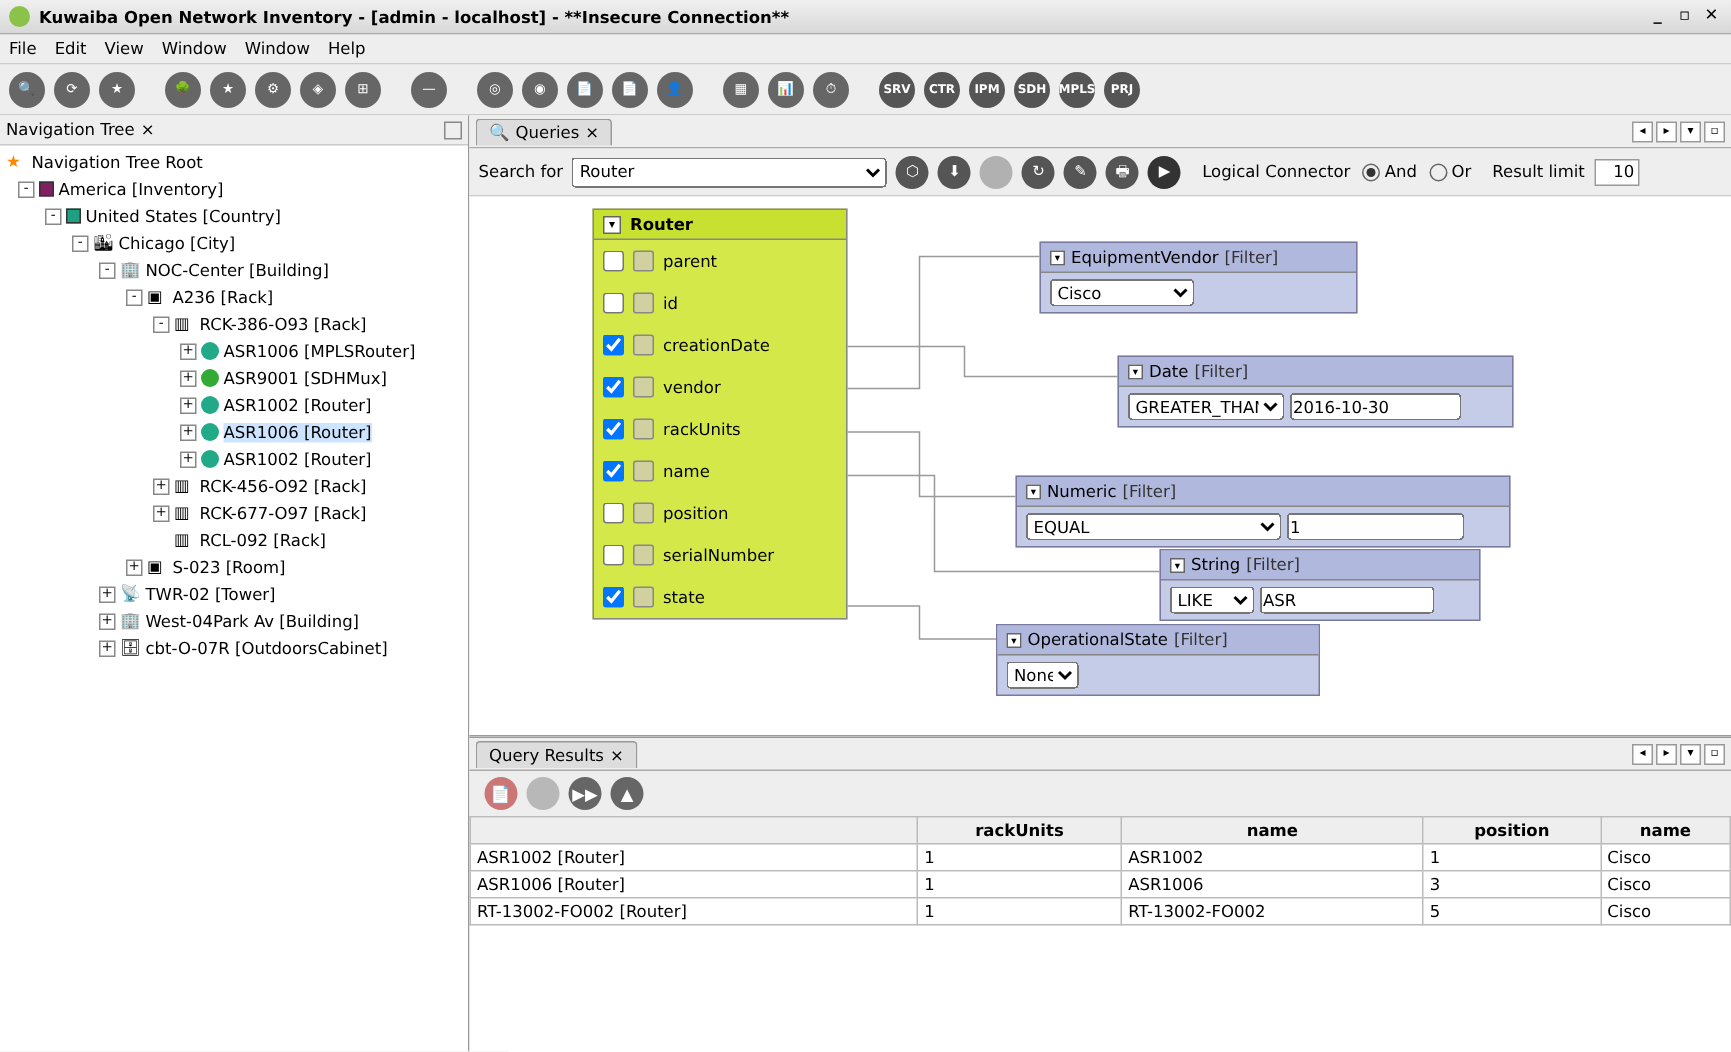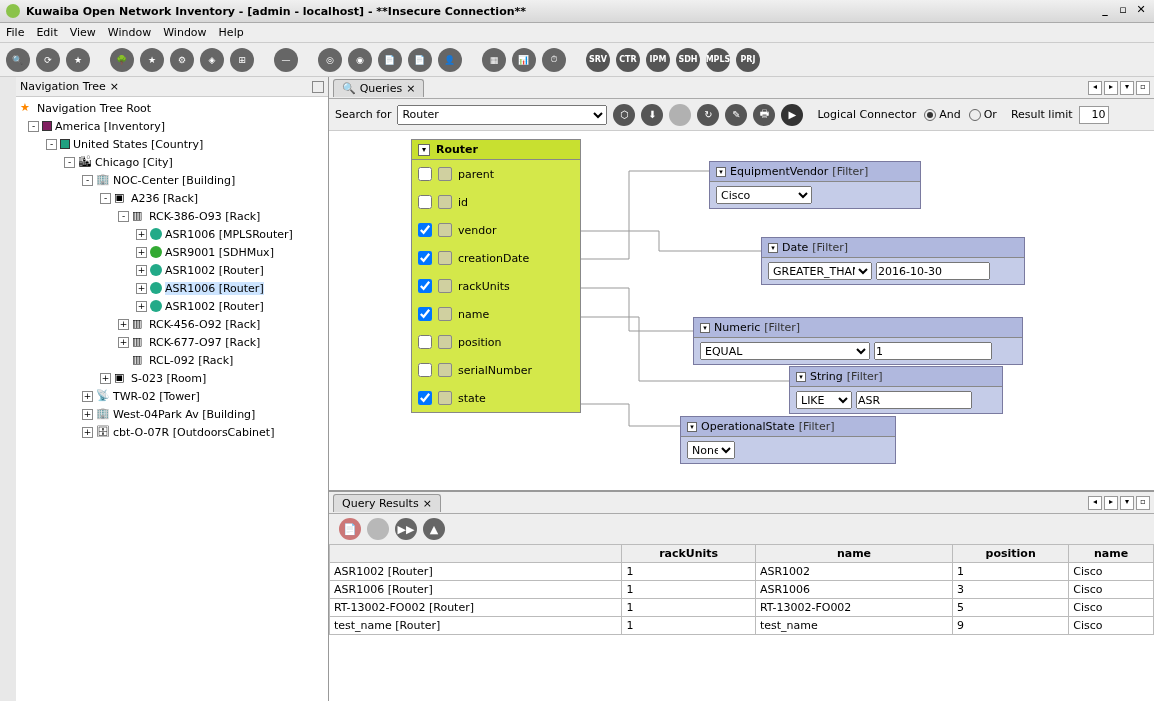--- a/index.html
+++ b/index.html
@@ -8,21 +8,21 @@
 .titlebar .app-icon { width:14px; height:14px; background:#8bc34a; border-radius:50%; margin-right:6px; }
 .titlebar .title { flex:1; font-weight:bold; }
 .titlebar .winbtn { width:14px; height:14px; margin-left:4px; text-align:center; line-height:12px; cursor:pointer; font-weight:bold; }
 .menubar { height:20px; background:#eee; display:flex; align-items:center; padding:0 6px; border-bottom:1px solid #ccc; gap:12px; }
 .menubar span { cursor:pointer; }
 .toolbar { height:34px; background:#eee; display:flex; align-items:center; padding:0 6px; gap:6px; border-bottom:1px solid #ccc; }
 .tbicon { width:24px; height:24px; background:#444; border-radius:50%; display:inline-flex; align-items:center; justify-content:center; color:#fff; font-size:9px; cursor:pointer; }
 .tbicon.g { background:#666; }
 .tbicon.sv { background:#555; font-size:8px; font-weight:bold; }
 .tbsep { width:8px; }
-.mainrow { display:flex; height:624px;margin-left:16px; }
+.mainrow { display:flex; height:624px; }
 .leftpane { width:313px; background:#fff; border-right:1px solid #999; display:flex; flex-direction:column; }
 .pane-header { height:20px; background:#eee; border-bottom:1px solid #ccc; display:flex; align-items:center; padding:0 4px; }
 .pane-header .tabx { margin-left:4px; cursor:pointer; }
 .pane-header .sq { margin-left:auto; width:12px; height:12px; border:1px solid #888; cursor:pointer; }
 .tree { flex:1; overflow:auto; padding:2px 0; }
 .trow { display:flex; align-items:center; height:18px; white-space:nowrap; }
 .trow .tog { width:11px; height:11px; border:1px solid #888; text-align:center; line-height:9px; font-size:9px; margin-right:3px; cursor:pointer; background:#fff; }
 .trow .ticon { width:14px; height:14px; margin-right:3px; display:inline-block; }
 .trow .ticon.star { color:#f80; }
 .trow .ticon.sq1 { background:#802060; border:1px solid #333; width:10px; height:10px; }
@@ -286,26 +286,26 @@
               <span>parent</span>
             </div>
             <div class="attrrow">
               <input type="checkbox" style="">
               <span class="eye"></span>
               <span>id</span>
             </div>
             <div class="attrrow">
               <input type="checkbox" checked="" style="">
               <span class="eye"></span>
+              <span>creationDate</span>
+            </div>
+            <div class="attrrow">
+              <input type="checkbox" checked="" style="">
+              <span class="eye"></span>
               <span>vendor</span>
-            </div>
-            <div class="attrrow">
-              <input type="checkbox" checked="" style="">
-              <span class="eye"></span>
-              <span>creationDate</span>
             </div>
             <div class="attrrow">
               <input type="checkbox" checked="" style="">
               <span class="eye"></span>
               <span>rackUnits</span>
             </div>
             <div class="attrrow">
               <input type="checkbox" checked="" style="">
               <span class="eye"></span>
               <span>name</span>
@@ -431,24 +431,17 @@
               <td>3</td>
               <td>Cisco</td>
             </tr>
             <tr>
               <td>RT-13002-FO002 [Router]</td>
               <td>1</td>
               <td>RT-13002-FO002</td>
               <td>5</td>
               <td>Cisco</td>
             </tr>
-            <tr>
-              <td>test_name [Router]</td>
-              <td>1</td>
-              <td>test_name</td>
-              <td>9</td>
-              <td>Cisco</td>
-            </tr>
           </tbody>
       </table>
     </div>
   </div>
 </div>
 
 </body></html>

